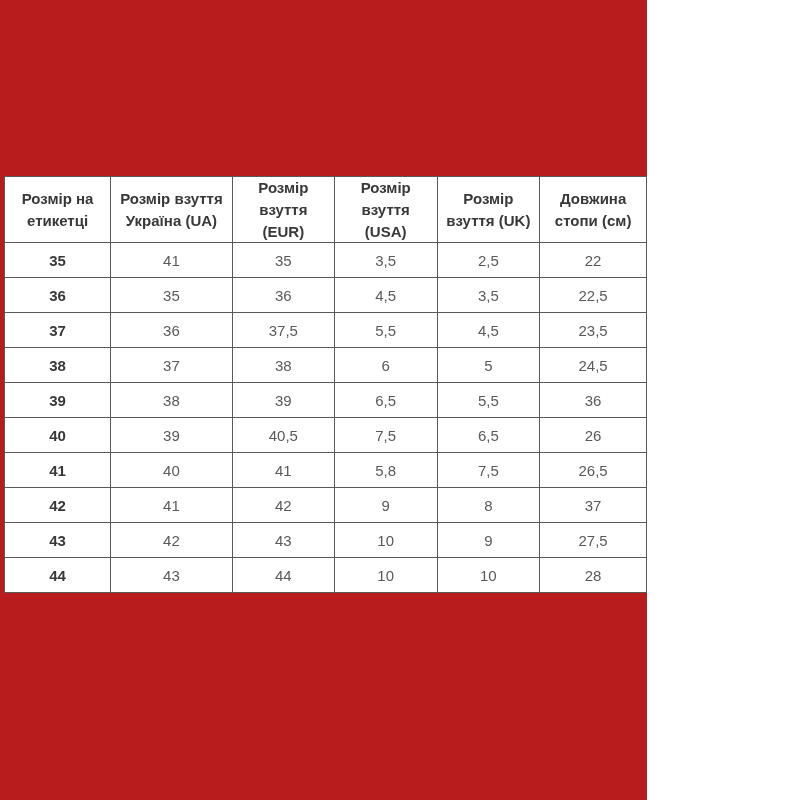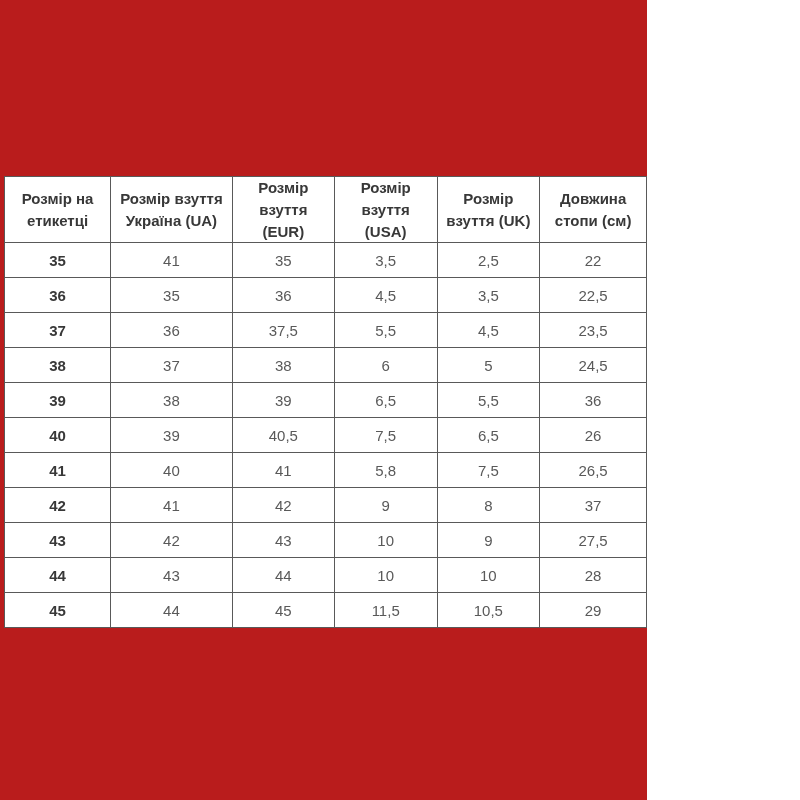--- a/index.html
+++ b/index.html
@@ -160,23 +160,15 @@
         <td>27,5</td>
       </tr>
       <tr>
         <td class="label-col">44</td>
         <td>43</td>
         <td>44</td>
         <td>10</td>
         <td>10</td>
         <td>28</td>
       </tr>
-      <tr>
-        <td class="label-col">45</td>
-        <td>44</td>
-        <td>45</td>
-        <td>11,5</td>
-        <td>10,5</td>
-        <td>29</td>
-      </tr>
     </tbody>
   </table>
 </div>
 
 </body></html>

